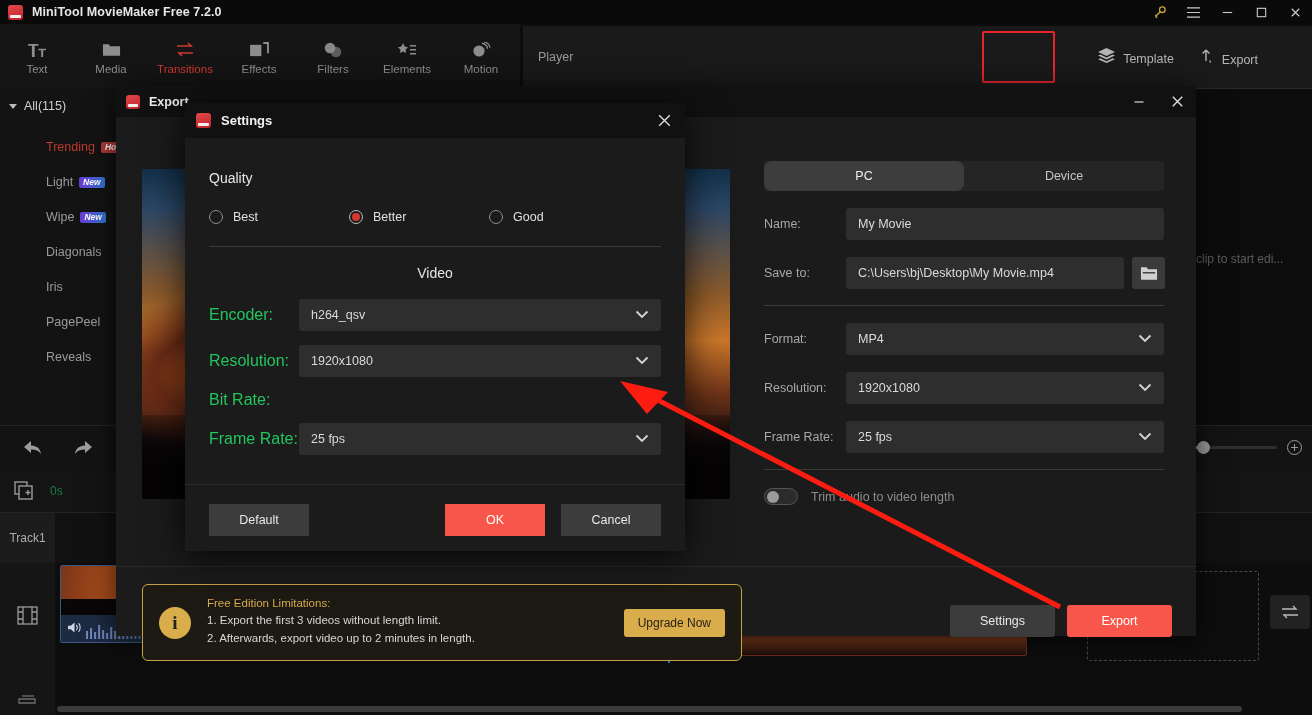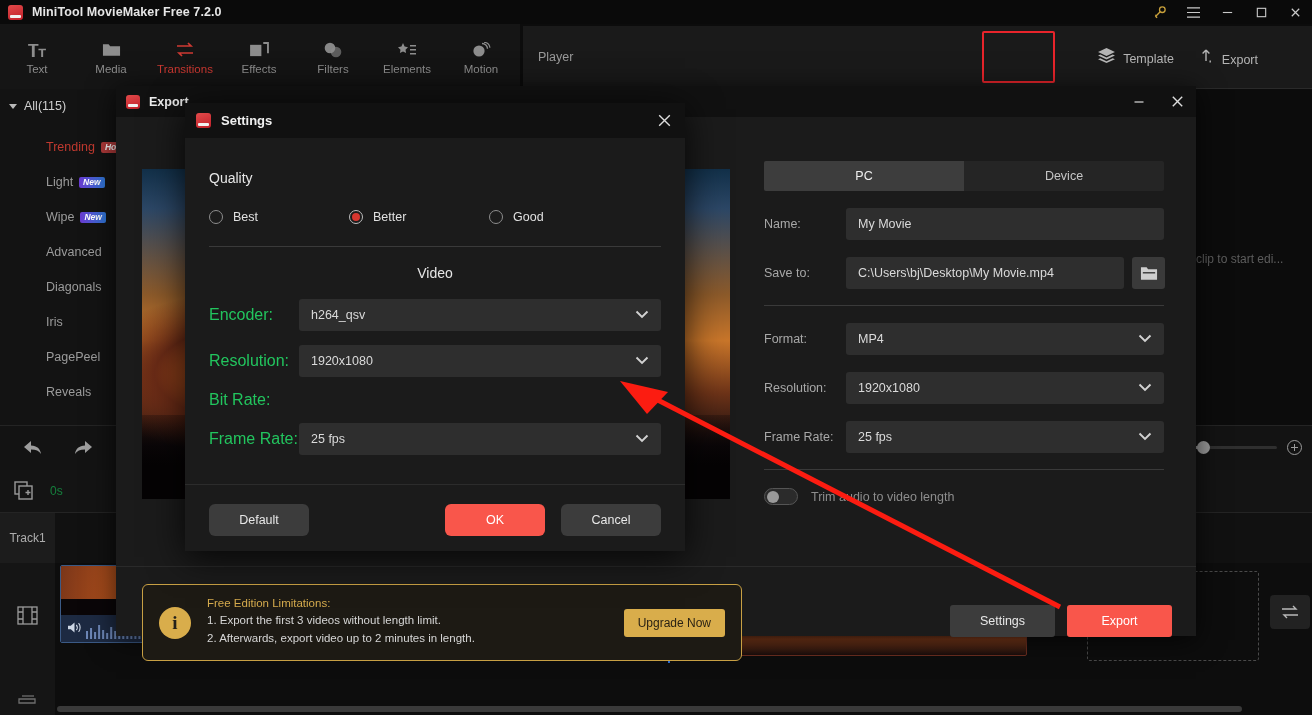--- a/index.html
+++ b/index.html
@@ -226,21 +226,21 @@
 
   
   .exp-right { position: absolute; left: 648px; top: 44px; width: 410px; }
   .seg {
     display: flex; width: 400px; height: 30px; background: #252525; border-radius: 2px; overflow: hidden;
   }
   .seg-item {
     flex: 1; display: flex; align-items: center; justify-content: center;
     font-size: 12.5px; color: #c6c6c6;
   }
-  .seg-item.sel { background: #3d3d3d; color: #efefef; }
+  .seg-item.sel { background: #3d3d3d; color: #efefef; border-radius: 8px; }
 
   .frow { display: flex; align-items: center; margin-top: 17px; }
   .flabel { width: 82px; font-size: 12.5px; color: #a8a8a8; }
   .fctrl {
     position: relative; height: 32px; background: #2e2e2e; border-radius: 3px;
     display: flex; align-items: center; padding: 0 12px; color: #dadada; font-size: 12.5px;
   }
   .fctrl.w318 { width: 318px; }
   .fctrl.w278 { width: 278px; }
   .chev {
@@ -318,21 +318,21 @@
   .set-div { height: 1px; background: #3a3a3a; margin-top: 22px; }
 
   .srow { display: flex; align-items: center; margin-top: 14px; }
   .slabel { width: 90px; font-size: 16px; color: #22c55e; }
   .sctrl {
     position: relative; width: 362px; height: 32px; background: #2e2e2e; border-radius: 3px;
     display: flex; align-items: center; padding: 0 12px; color: #dadada; font-size: 12.5px;
   }
   .set-footer-sep { position: absolute; left: 0; top: 381px; width: 500px; height: 1px; background: #2c2c2c; }
   .set-actions { position: absolute; left: 0; top: 395px; width: 500px; height: 50px; }
-  .sbtn { position: absolute; height: 32px; border-radius: 6px;
+  .sbtn { position: absolute; height: 32px; border-radius: 0;
           display: flex; align-items: center; justify-content: center; font-size: 12.5px; }
   .sbtn.default { left: 24px; top: 6px; width: 100px; background: #3c3c3c; color: #e8e8e8; }
   .sbtn.ok { left: 260px; top: 6px; width: 100px; background: #f9564b; color: #fff; }
   .sbtn.cancel { left: 376px; top: 6px; width: 100px; background: #3c3c3c; color: #e8e8e8; }
 
   
   .arrow-svg { position: absolute; left: 0; top: 0; width: 1312px; height: 715px; pointer-events: none; }
 </style>
 </head>
 <body>
@@ -475,23 +475,20 @@
         <span>Trending</span>
         <span class="tag hot">Hot</span>
       </div>
       <div class="lib-item">
         <span>Light</span>
         <span class="tag new">New</span>
       </div>
       <div class="lib-item">
         <span>Wipe</span>
         <span class="tag new">New</span>
-      </div>
-      <div class="lib-item">
-        <span>Advanced</span>
       </div>
       <div class="lib-item">
         <span>Diagonals</span>
       </div>
       <div class="lib-item">
         <span>Iris</span>
       </div>
       <div class="lib-item">
         <span>PagePeel</span>
       </div>

